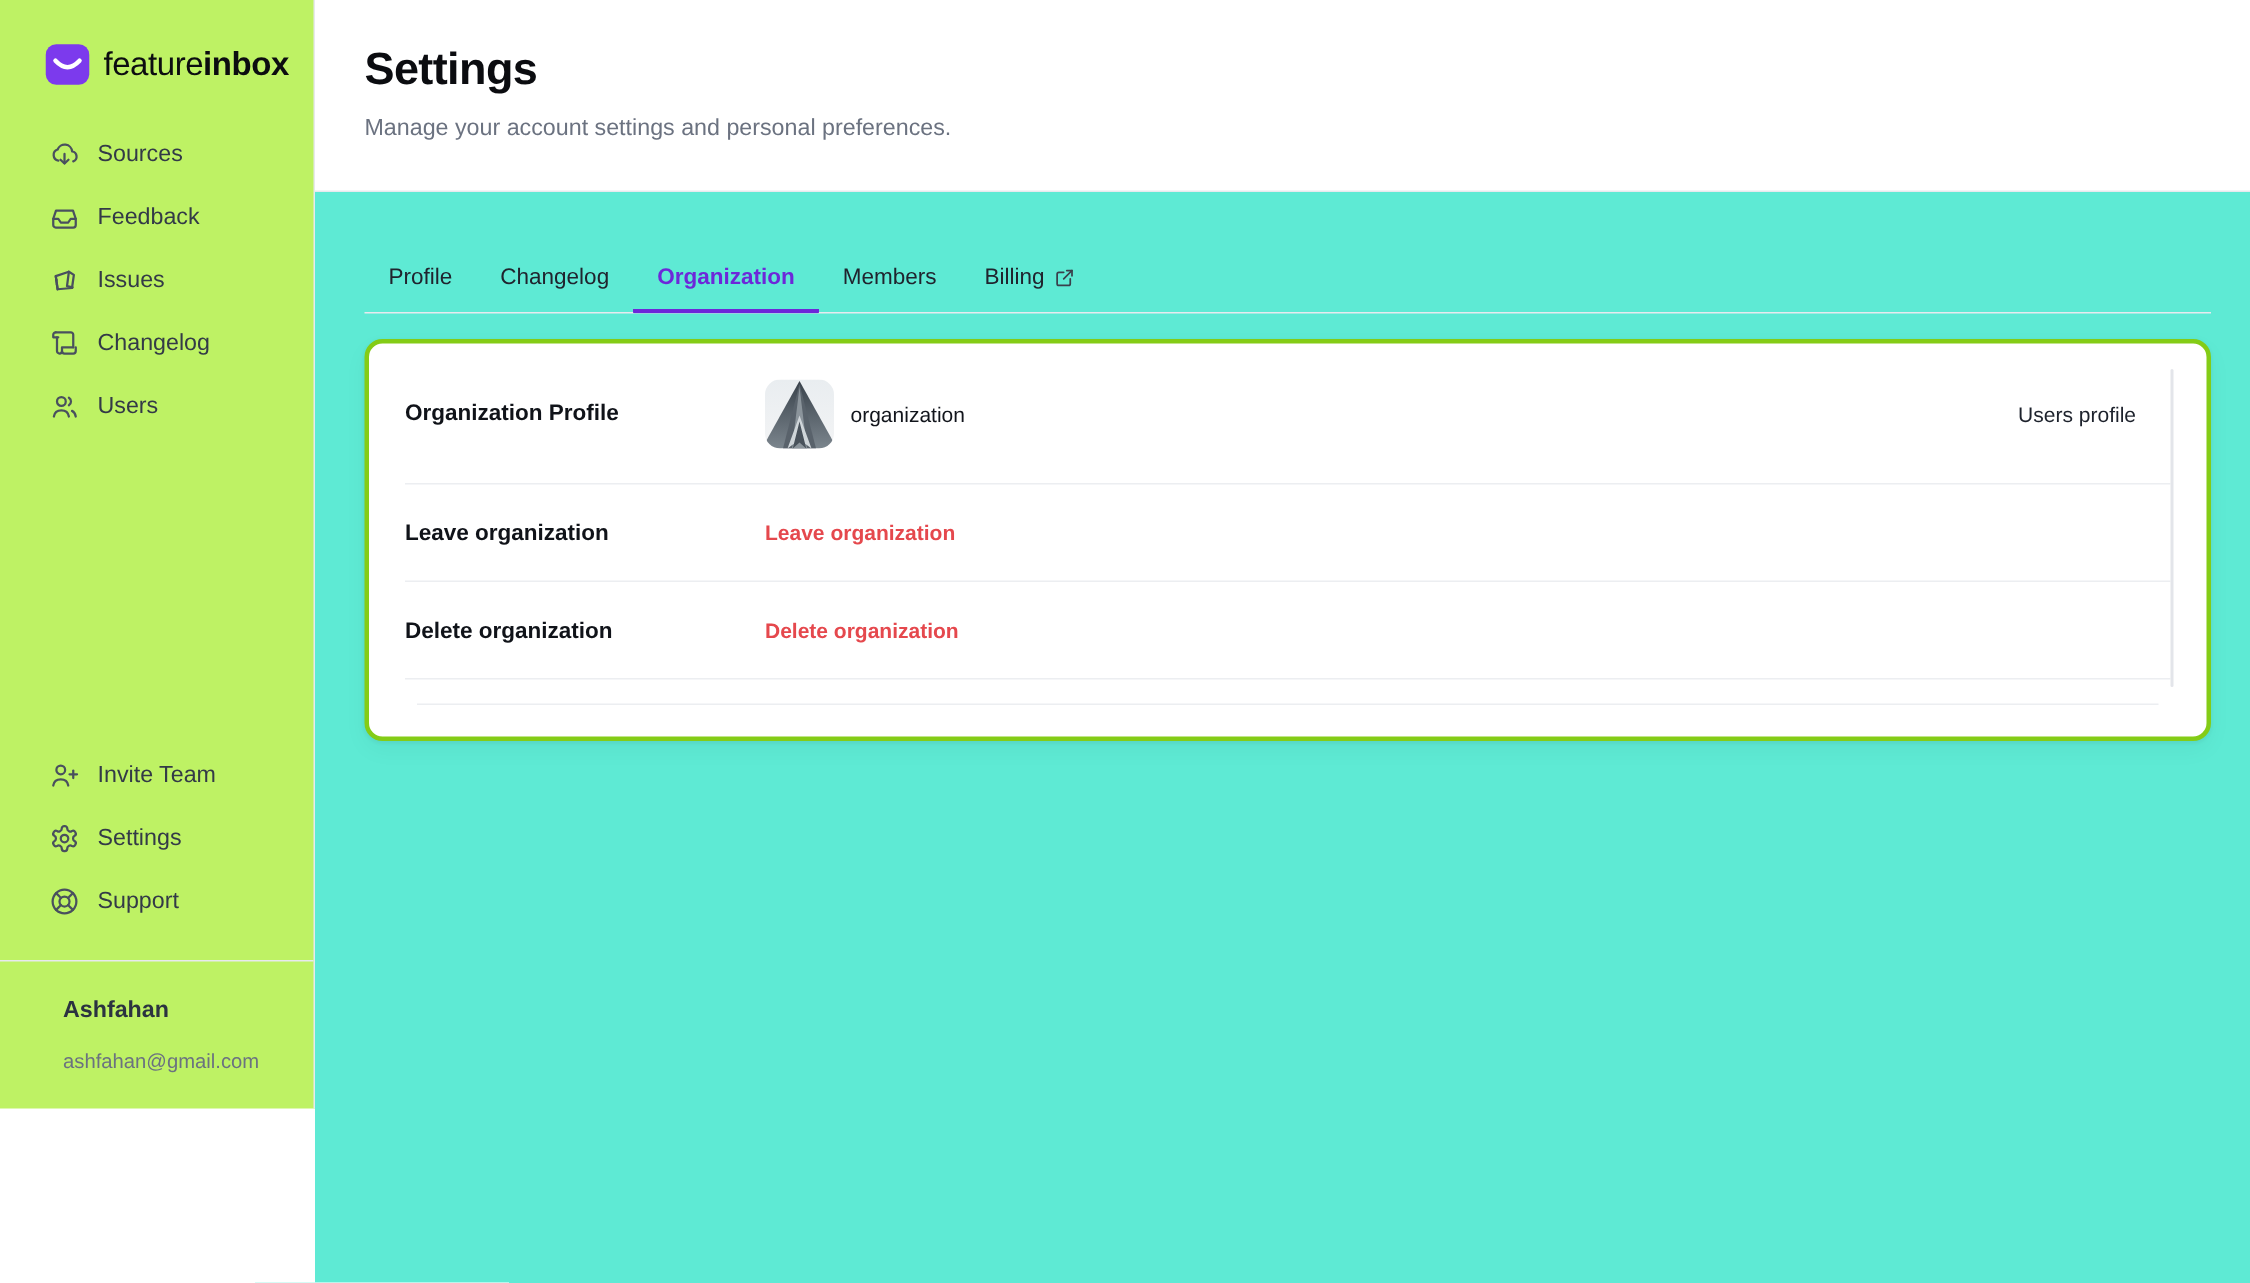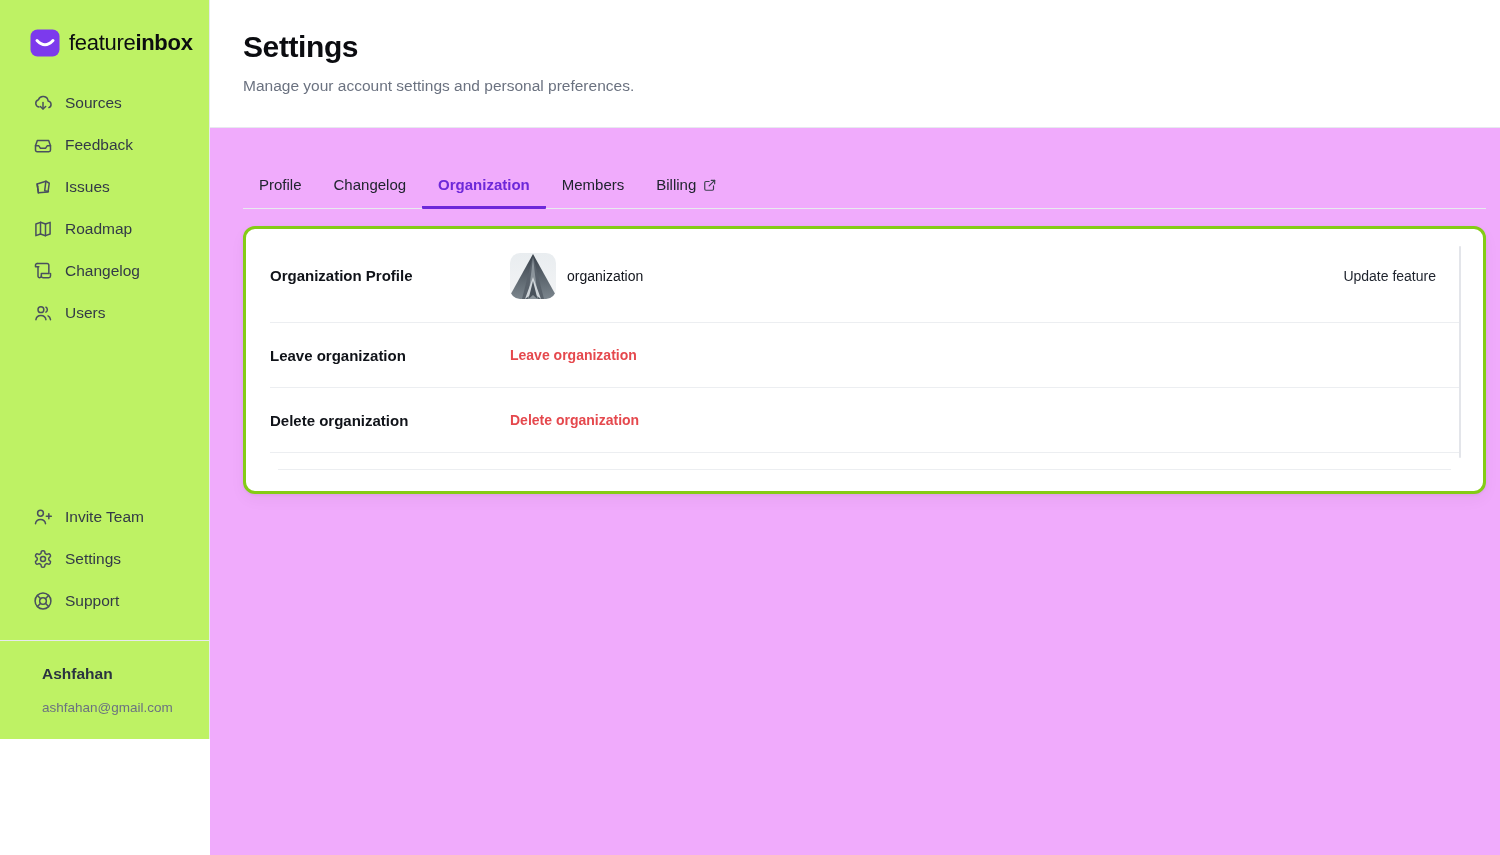--- a/index.html
+++ b/index.html
@@ -42,21 +42,21 @@
   .user-name { font-size:15.5px; font-weight:700; color:#2b3340; }
   .user-email { font-size:13.5px; color:#6b7280; margin-top:17px; }
 
   
   .main { flex:1; display:flex; flex-direction:column; height:855px; }
   .page-header { background:#ffffff; border-bottom:1px solid #e7e9ee;
     padding:30px 33px 0 33px; height:128px; }
   .page-title { font-size:30px; font-weight:700; color:#0b0c10; letter-spacing:-0.4px; }
   .page-subtitle { font-size:15.5px; color:#6b7280; margin-top:13px; }
 
-  .content { flex:1; background:#f0abfc; padding:48px 14px 0 33px; }
+  .content { flex:1; background:#5eead4; padding:48px 26px 0 33px; }
 
   .tabbar { display:flex; border-bottom:1px solid #e8eaef; }
   .tab { padding:0 16px 13px 16px; font-size:15px; font-weight:500; color:#20242e;
     cursor:pointer; border-bottom:3px solid transparent; margin-bottom:-1px;
     display:flex; align-items:center; gap:7px; }
   .tab.active { color:#6d28d9; font-weight:600; border-bottom-color:#6d28d9; border-radius:0 0 1px 1px; }
   .tab .ext { width:14px; height:14px; color:#3a404c; display:flex; }
 
   .card { position:relative; margin-top:17px; background:#ffffff;
     border:3px solid #84cc16; border-radius:12px;
@@ -122,30 +122,20 @@
               <path d="M15.5 5 14 16.5l4.5 1"></path>
               <path d="M5.6 11.5h.01"></path>
               <path d="M5.9 15h.01"></path>
             </svg>
         </span>
         <span class="lbl">Issues</span>
       </li>
       <li class="nav-item">
         <span class="ic">
           <svg viewBox="0 0 24 24" width="20" height="20" fill="none" stroke="currentColor" stroke-width="1.8" stroke-linecap="round" stroke-linejoin="round">
-              <path d="M9 4 3.5 6v14l5.5-2 6 2 5.5-2V4l-5.5 2z"></path>
-              <path d="M9 4v14"></path>
-              <path d="M15 6v14"></path>
-            </svg>
-        </span>
-        <span class="lbl">Roadmap</span>
-      </li>
-      <li class="nav-item">
-        <span class="ic">
-          <svg viewBox="0 0 24 24" width="20" height="20" fill="none" stroke="currentColor" stroke-width="1.8" stroke-linecap="round" stroke-linejoin="round">
               <path d="M19 15V5a2 2 0 0 0-2-2H5"></path>
               <path d="M5 3a2 2 0 0 0-2 2v2h4"></path>
               <path d="M19 15h-9v3a2 2 0 1 1-4 0V7"></path>
               <path d="M10 18a2 2 0 0 0 2 2h7a2 2 0 0 0 2-2v-3"></path>
             </svg>
         </span>
         <span class="lbl">Changelog</span>
       </li>
       <li class="nav-item">
         <span class="ic">
@@ -257,21 +247,21 @@
               </defs>
               <rect width="46" height="46" fill="url(#sky)"></rect>
               <polygon points="23,1 -2,46 48,46" fill="url(#bld)"></polygon>
               <polygon points="23,3 12,46 34,46" fill="#59626b"></polygon>
               <polygon points="23,5 18,46 28,46" fill="#8b949b"></polygon>
               <polygon points="23,24 15,46 23,40 31,46" fill="#cfd5d9"></polygon>
               <polygon points="23,28 18.5,46 23,42 27.5,46" fill="#49525b"></polygon>
             </svg>
             <span class="org-name">organization</span>
           </div>
-          <span class="row-action">Update feature</span>
+          <span class="row-action">Users profile</span>
         </div>
 
         <div class="divider"></div>
 
         <div class="row row-simple">
           <div class="row-label">Leave organization</div>
           <span class="danger-link">Leave organization</span>
         </div>
 
         <div class="divider"></div>

